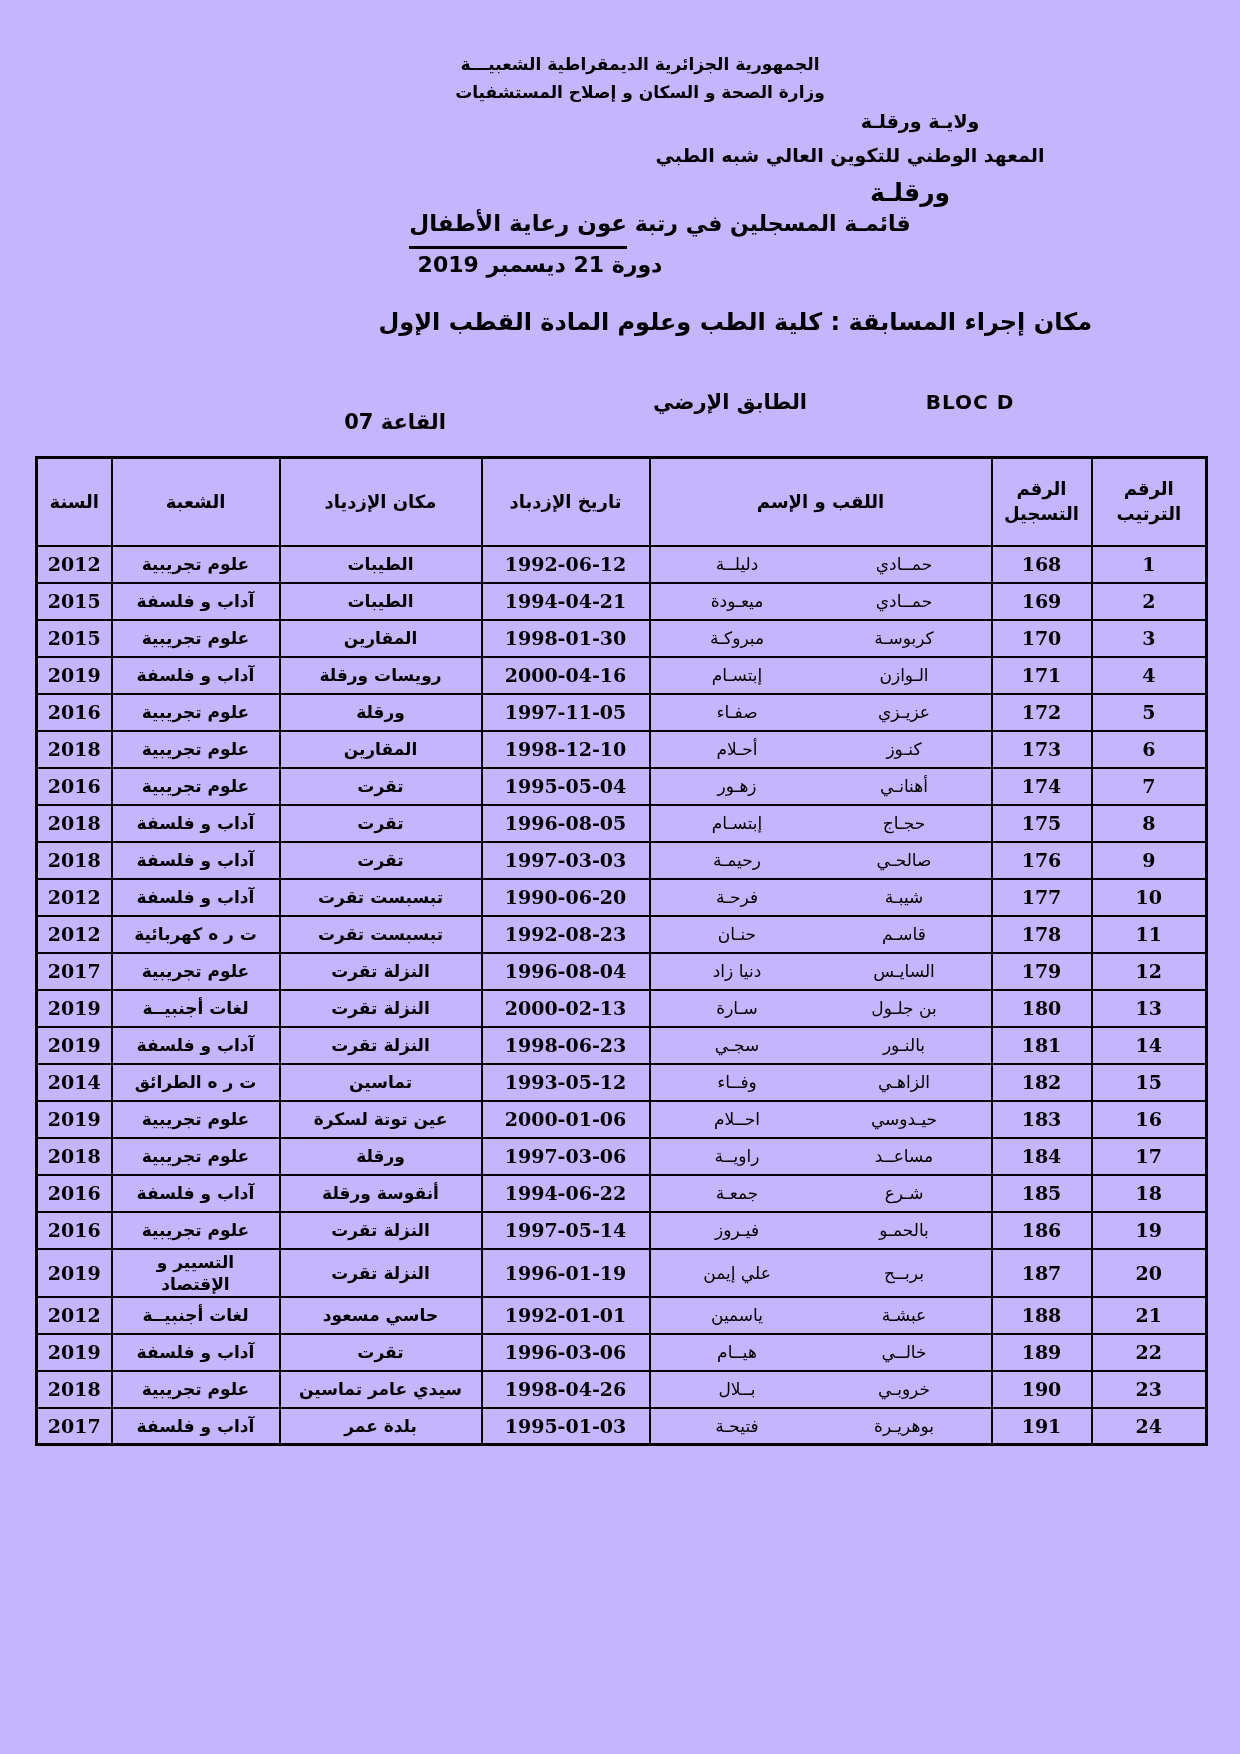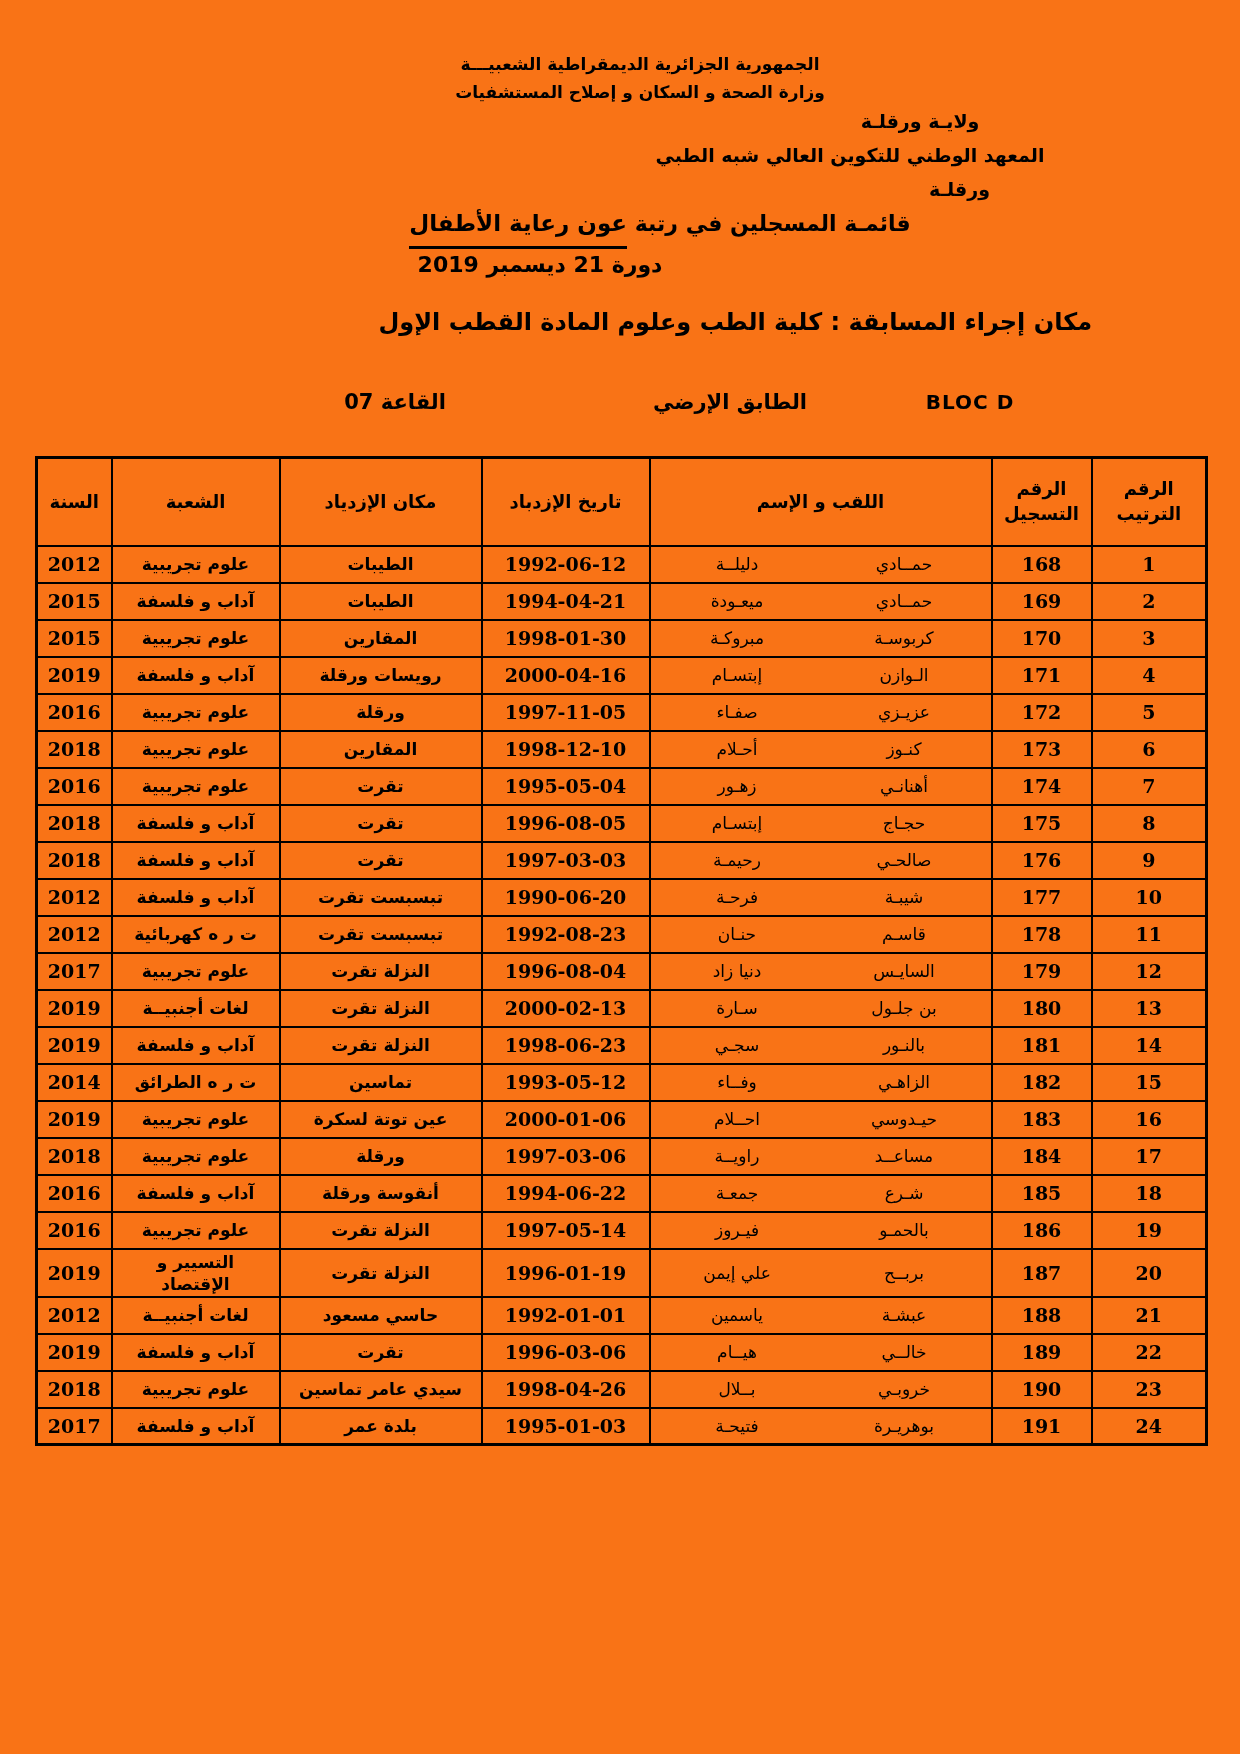--- a/index.html
+++ b/index.html
@@ -1,41 +1,41 @@
 <!DOCTYPE html>
 <html lang="ar"><head>
 <meta charset="utf-8">
 <style>
   html,body{margin:0;padding:0;background:#fff;}
   .page{
     position:relative;
     width:1240px;height:1754px;
-    background:#f97316;color:#000;
+    background:#c4b5fd;color:#000;
     font-family:"DejaVu Sans",sans-serif;
     overflow:hidden;
   }
   .abs{position:absolute;}
   .ctr{text-align:center;}
   .b{font-weight:bold;}
 
   
   .gov-line1{top:54px;left:0;width:1280px;font-size:17px;}
   .gov-line2{top:82px;left:0;width:1280px;font-size:17px;}
   .wilaya{top:110px;left:830px;width:180px;font-size:19px;}
   .institute{top:144px;left:640px;width:420px;font-size:19px;}
-  .city{top:178px;left:830px;width:160px;font-size:19px;text-align:right;}
+  .city{top:178px;left:830px;width:160px;font-size:25px;}
 
   .main-title{top:210px;left:40px;width:1240px;font-size:22px;direction:rtl;}
   .main-title .rank-underline{
     border-bottom:3px solid #000;padding-bottom:10px;font-size:23px;
   }
   .session{top:252px;left:0;width:1080px;font-size:22px;}
   .location{top:308px;right:148px;font-size:24px;direction:rtl;}
 
-  .venue-room{top:390px;left:315px;width:160px;font-size:21px;direction:rtl;}
+  .venue-room{top:410px;left:315px;width:160px;font-size:21px;direction:rtl;}
   .venue-floor{top:390px;left:610px;width:240px;font-size:21px;direction:rtl;}
   .venue-bloc{top:390px;left:880px;width:180px;font-size:20px;letter-spacing:1px;}
 
   
   .tbl-wrap{top:456px;left:35px;width:1170px;}
   table.roster{
     width:1170px;border-collapse:collapse;direction:rtl;
     border:3px solid #000;table-layout:fixed;
   }
   table.roster th,table.roster td{

